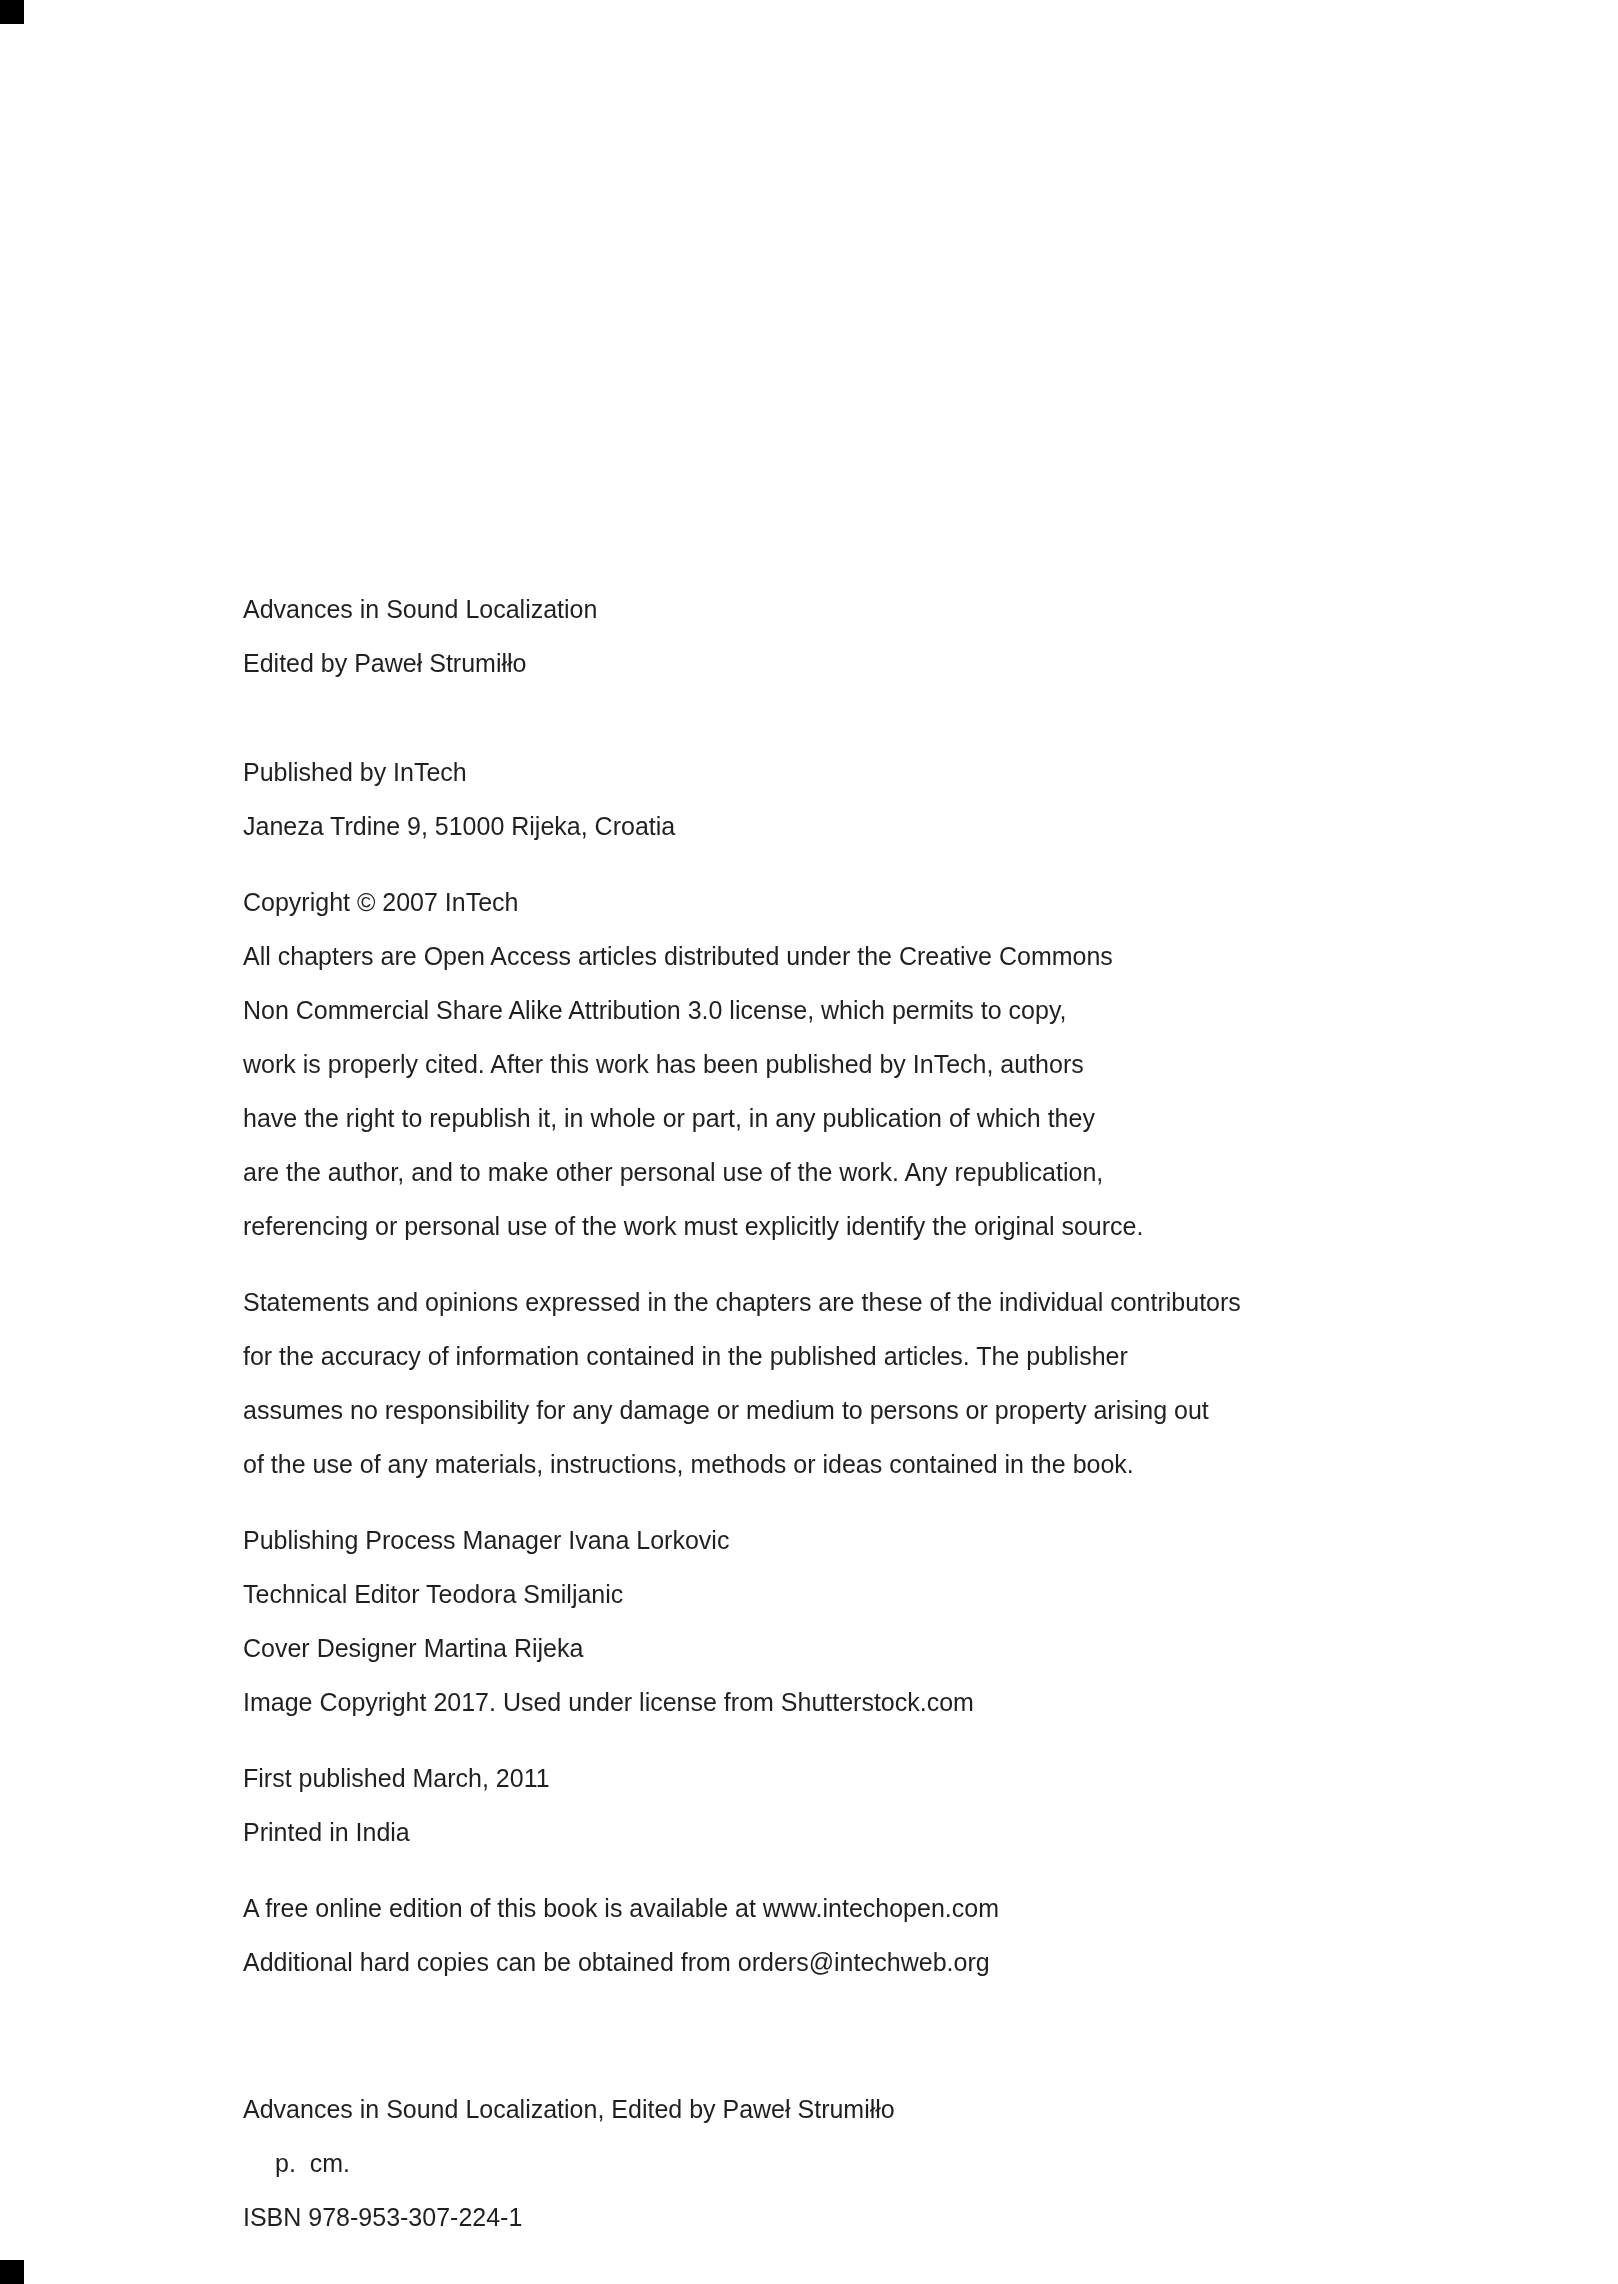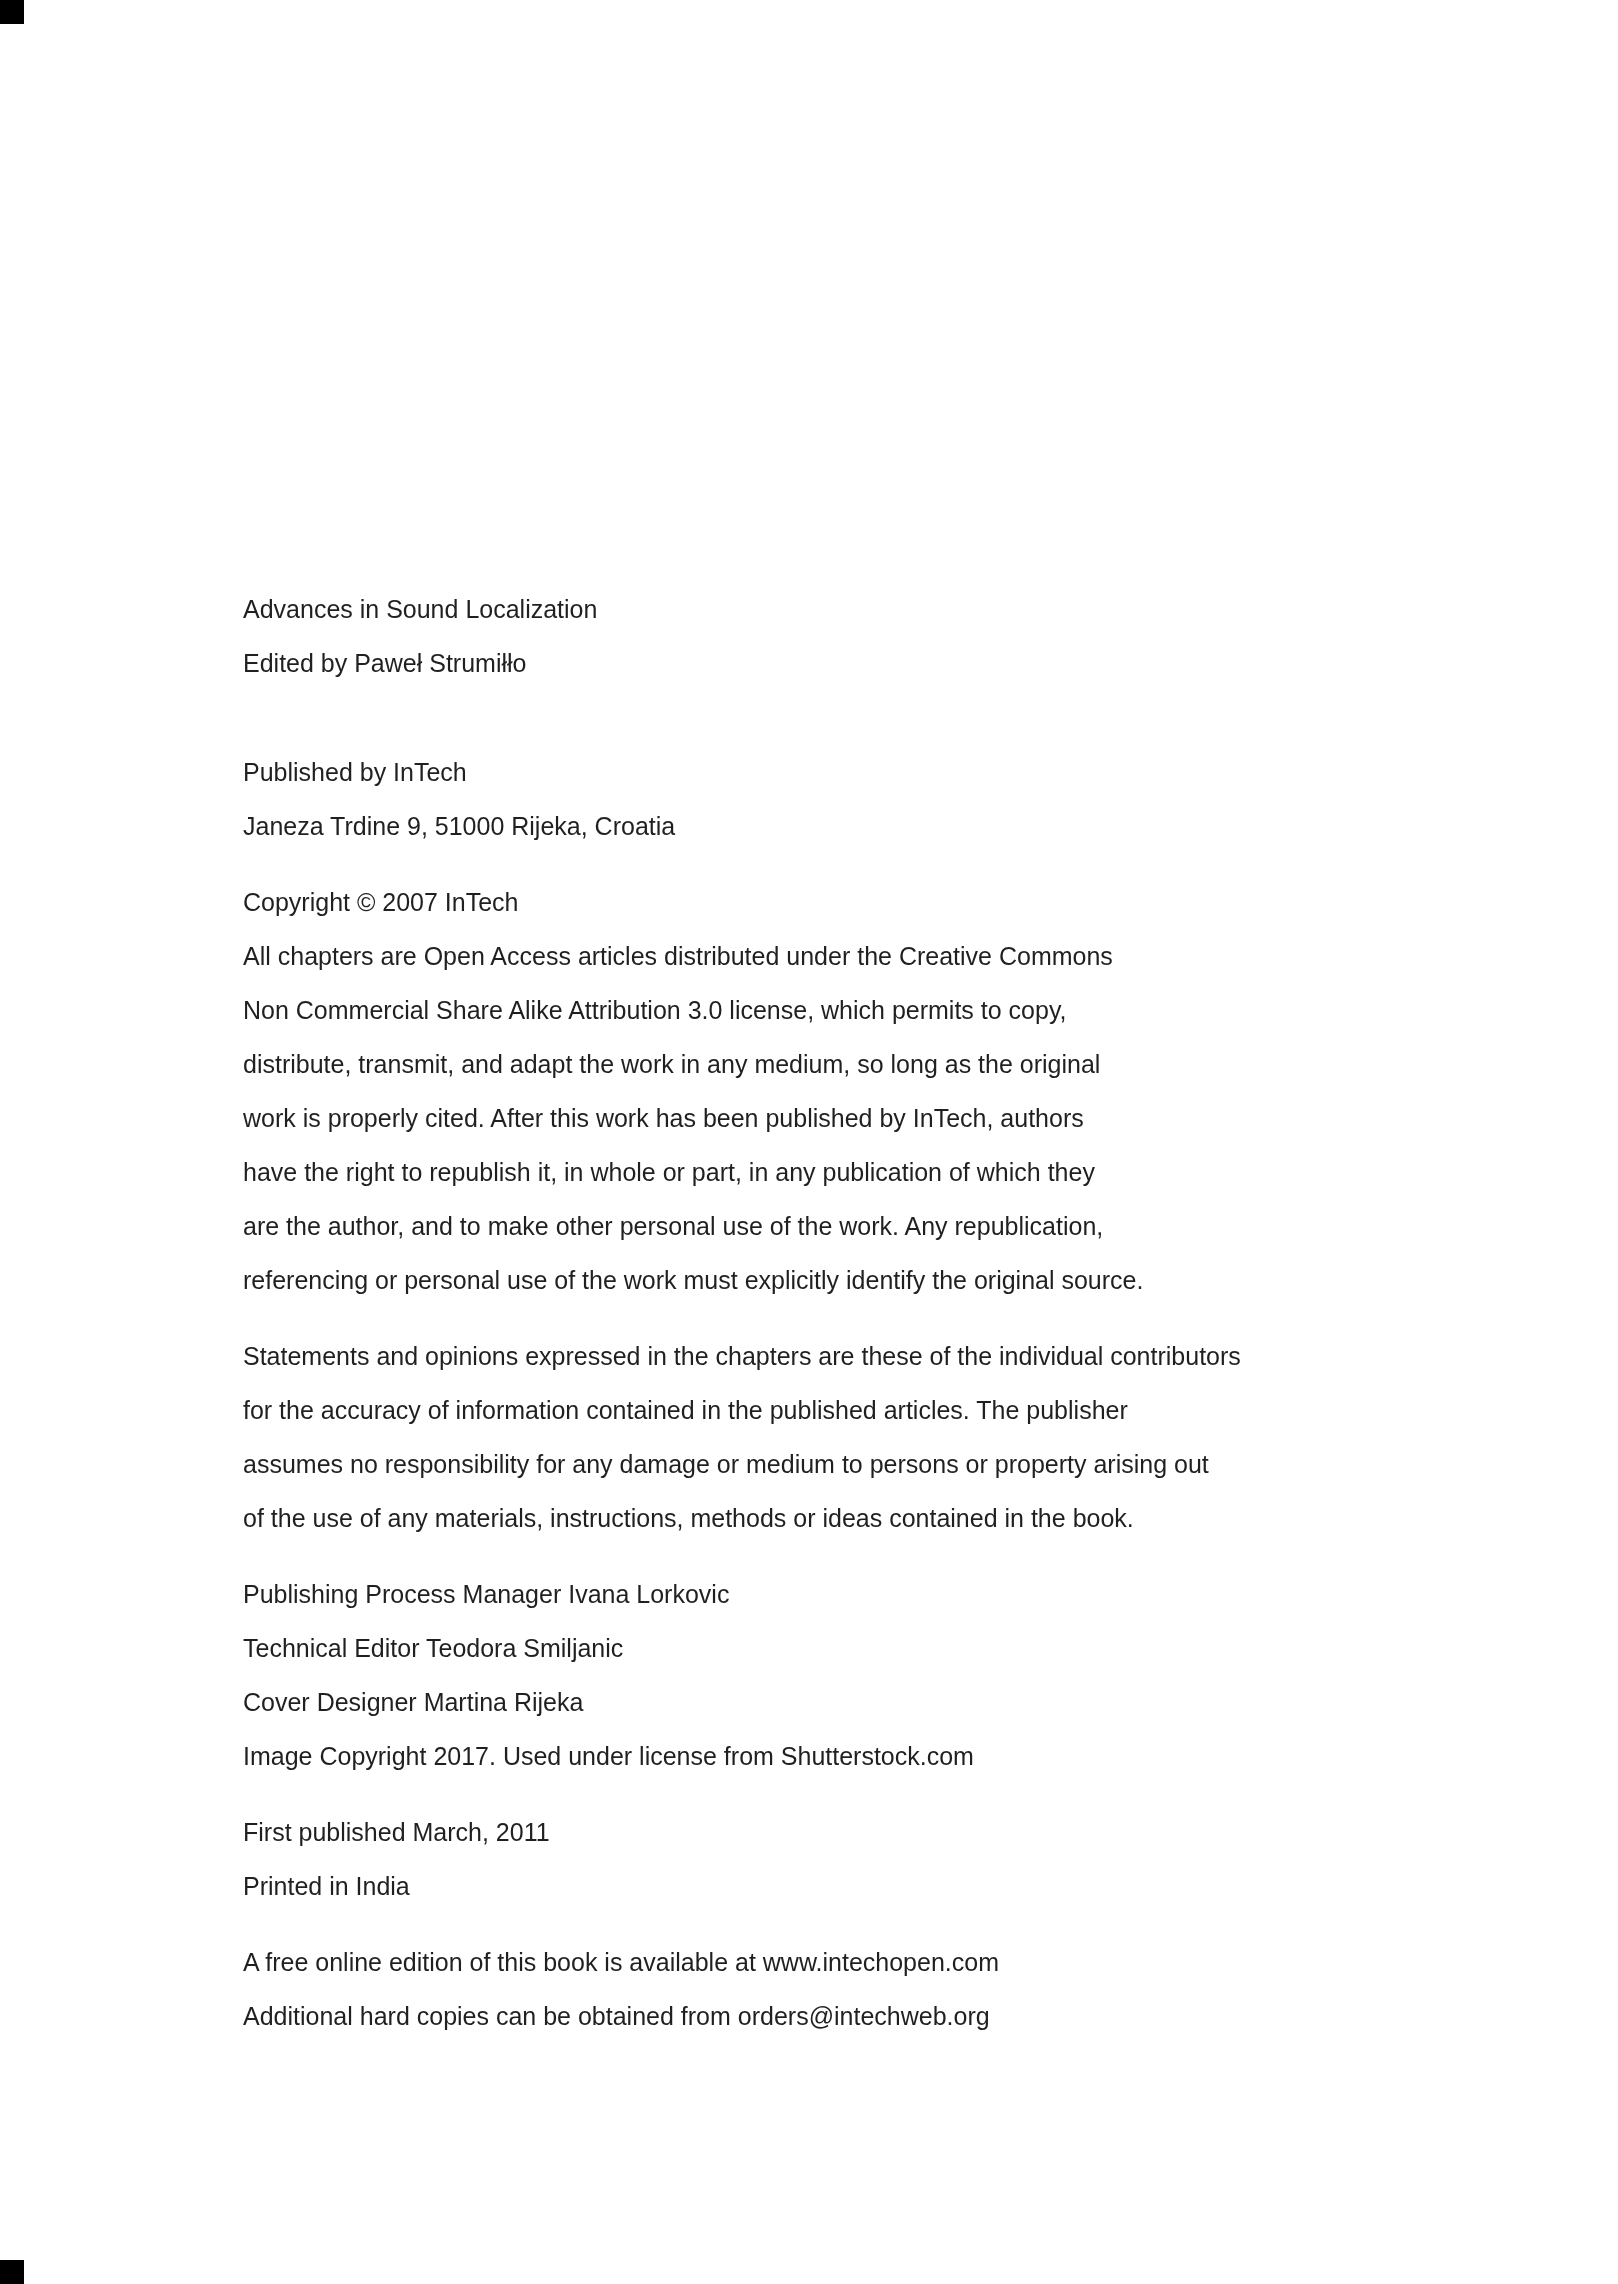--- a/index.html
+++ b/index.html
@@ -63,21 +63,20 @@
 
     <section class="block">
       <p class="bold">Published by InTech</p>
       <p>Janeza Trdine 9, 51000 Rijeka, Croatia</p>
     </section>
 
     <section class="block">
       <p class="bold">Copyright © 2007 InTech</p>
       <p>All chapters are Open Access articles distributed under the Creative Commons</p>
       <p>Non Commercial Share Alike Attribution 3.0 license, which permits to copy,</p>
-      <p>distribute, transmit, and adapt the work in any medium, so long as the original</p>
       <p>work is properly cited. After this work has been published by InTech, authors</p>
       <p>have the right to republish it, in whole or part, in any publication of which they</p>
       <p>are the author, and to make other personal use of the work. Any republication,</p>
       <p>referencing or personal use of the work must explicitly identify the original source.</p>
     </section>
 
     <section class="block">
       <p>Statements and opinions expressed in the chapters are these of the individual contributors</p>
       <p>for the accuracy of information contained in the published articles. The publisher</p>
       <p>assumes no responsibility for any damage or medium to persons or property arising out</p>
@@ -94,16 +93,21 @@
     <section class="block">
       <p>First published March, 2011</p>
       <p>Printed in India</p>
     </section>
 
     <section class="block before-cataloging">
       <p>A free online edition of this book is available at www.intechopen.com</p>
       <p>Additional hard copies can be obtained from orders@intechweb.org</p>
     </section>
 
+    <section class="block">
+      <p>Advances in Sound Localization, Edited by Paweł Strumiłło</p>
+      <p class="indented">p.  cm.</p>
+      <p>ISBN 978-953-307-224-1</p>
+    </section>
 
   </main>
 </div>
 
 
 </body></html>

